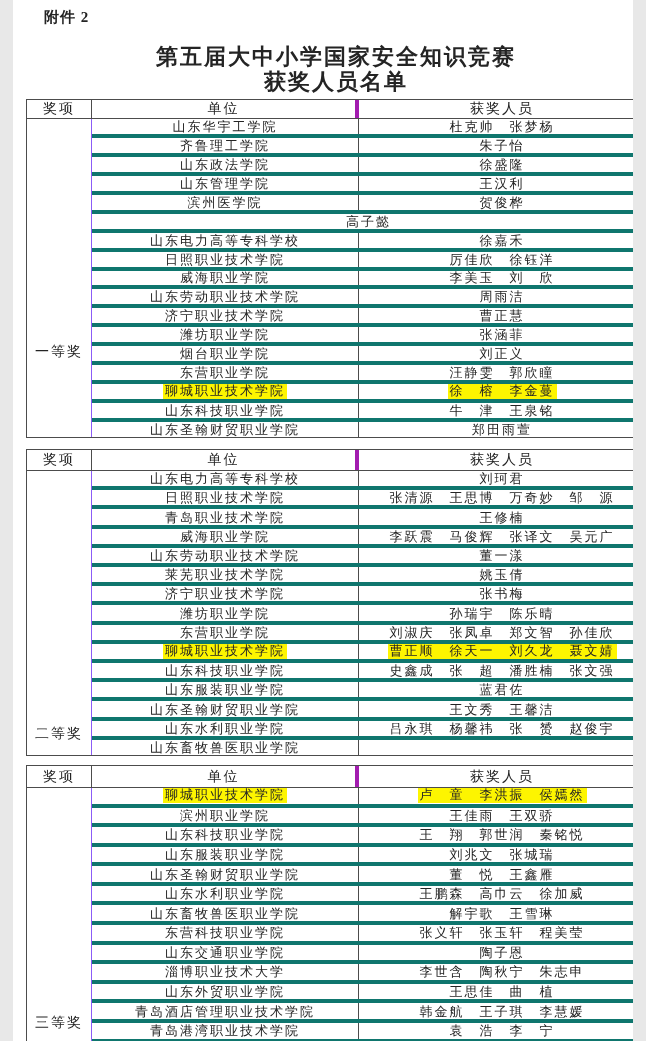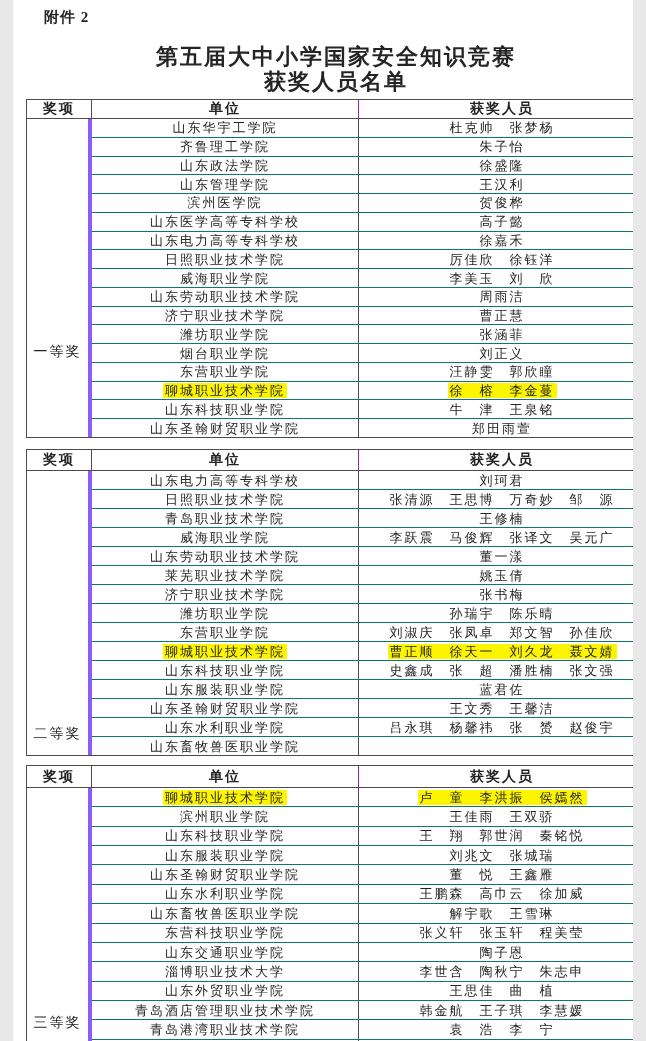--- a/index.html
+++ b/index.html
@@ -23,52 +23,52 @@
   }
   .t1{top:99px;height:339px;}
   .t2{top:449px;height:307px;}
   .t3{top:765px;height:294px;}
   .thead{display:flex;border-bottom:1px solid #4c4c4c;box-sizing:border-box;}
   .t1 .thead{height:19px;}
   .t2 .thead{height:21px;}
   .t3 .thead{height:22px;}
   .th{
     display:flex;align-items:center;justify-content:center;
-    font-weight:bold;font-size:14px;letter-spacing:2px;box-sizing:border-box;
+    font-weight:normal;font-size:14px;letter-spacing:2px;box-sizing:border-box;
   }
   .th-award{width:65px;border-right:1px solid #4c4c4c;}
-  .th-unit{width:267px;border-right:1px solid #a21caf;text-align:center;}
+  .th-unit{width:267px;border-right:4px solid #a21caf;text-align:center;}
   .th-win{flex:1;}
   .tbody{display:flex;box-sizing:border-box;}
   .t1 .tbody{height:318px;}
   .t2 .tbody{height:284px;}
   .t3 .tbody{height:270px;}
   .award-cell{
-    width:65px;border-right:4px solid #8b5cf6;box-sizing:border-box;
+    width:65px;border-right:1px solid #8b5cf6;box-sizing:border-box;
     position:relative;flex:none;
   }
   .award-label{
     position:absolute;left:0;right:0;text-align:center;
     font-size:14px;letter-spacing:2px;
   }
   .t1 .award-label{top:224px;}
   .t2 .award-label{top:218px;margin-top:36px;}
   .t3 .award-label{top:226px;}
   .rows{flex:1;display:flex;flex-direction:column;}
-  .row{display:flex;flex:1;border-bottom:1px solid #0f766e;box-sizing:border-box;min-height:0;}
+  .row{display:flex;flex:1;border-bottom:4px solid #0f766e;box-sizing:border-box;min-height:0;}
   .row:last-child{border-bottom:none;}
   .cell{
     display:flex;align-items:center;justify-content:center;
     font-size:13px;letter-spacing:2px;box-sizing:border-box;
     overflow:hidden;white-space:nowrap;
   }
   .cell-unit{width:267px;border-right:1px solid #4c4c4c;}
   .cell-win{flex:1;}
   .txt{padding:0 2px;line-height:15px;}
-  .txt.hl{background:#fdf500;}
+  .txt.hl{background:#fdf500;font-family:Liberation Mono, monospace;}
 </style>
 </head>
 <body>
 
 <div class="page">
 
   <div class="attachment">附件 2</div>
 
   <div class="title">
     <div>第五届大中小学国家安全知识竞赛</div>
@@ -126,23 +126,20 @@
           <div class="row">
             <div class="cell cell-unit">
               <span class="txt">滨州医学院</span>
             </div>
             <div class="cell cell-win">
               <span class="txt">贺俊桦</span>
             </div>
           </div>
 
           <div class="row">
-            <div class="cell cell-unit">
-              <span class="txt">山东医学高等专科学校</span>
-            </div>
             <div class="cell cell-win">
               <span class="txt">高子懿</span>
             </div>
           </div>
 
           <div class="row">
             <div class="cell cell-unit">
               <span class="txt">山东电力高等专科学校</span>
             </div>
             <div class="cell cell-win">

